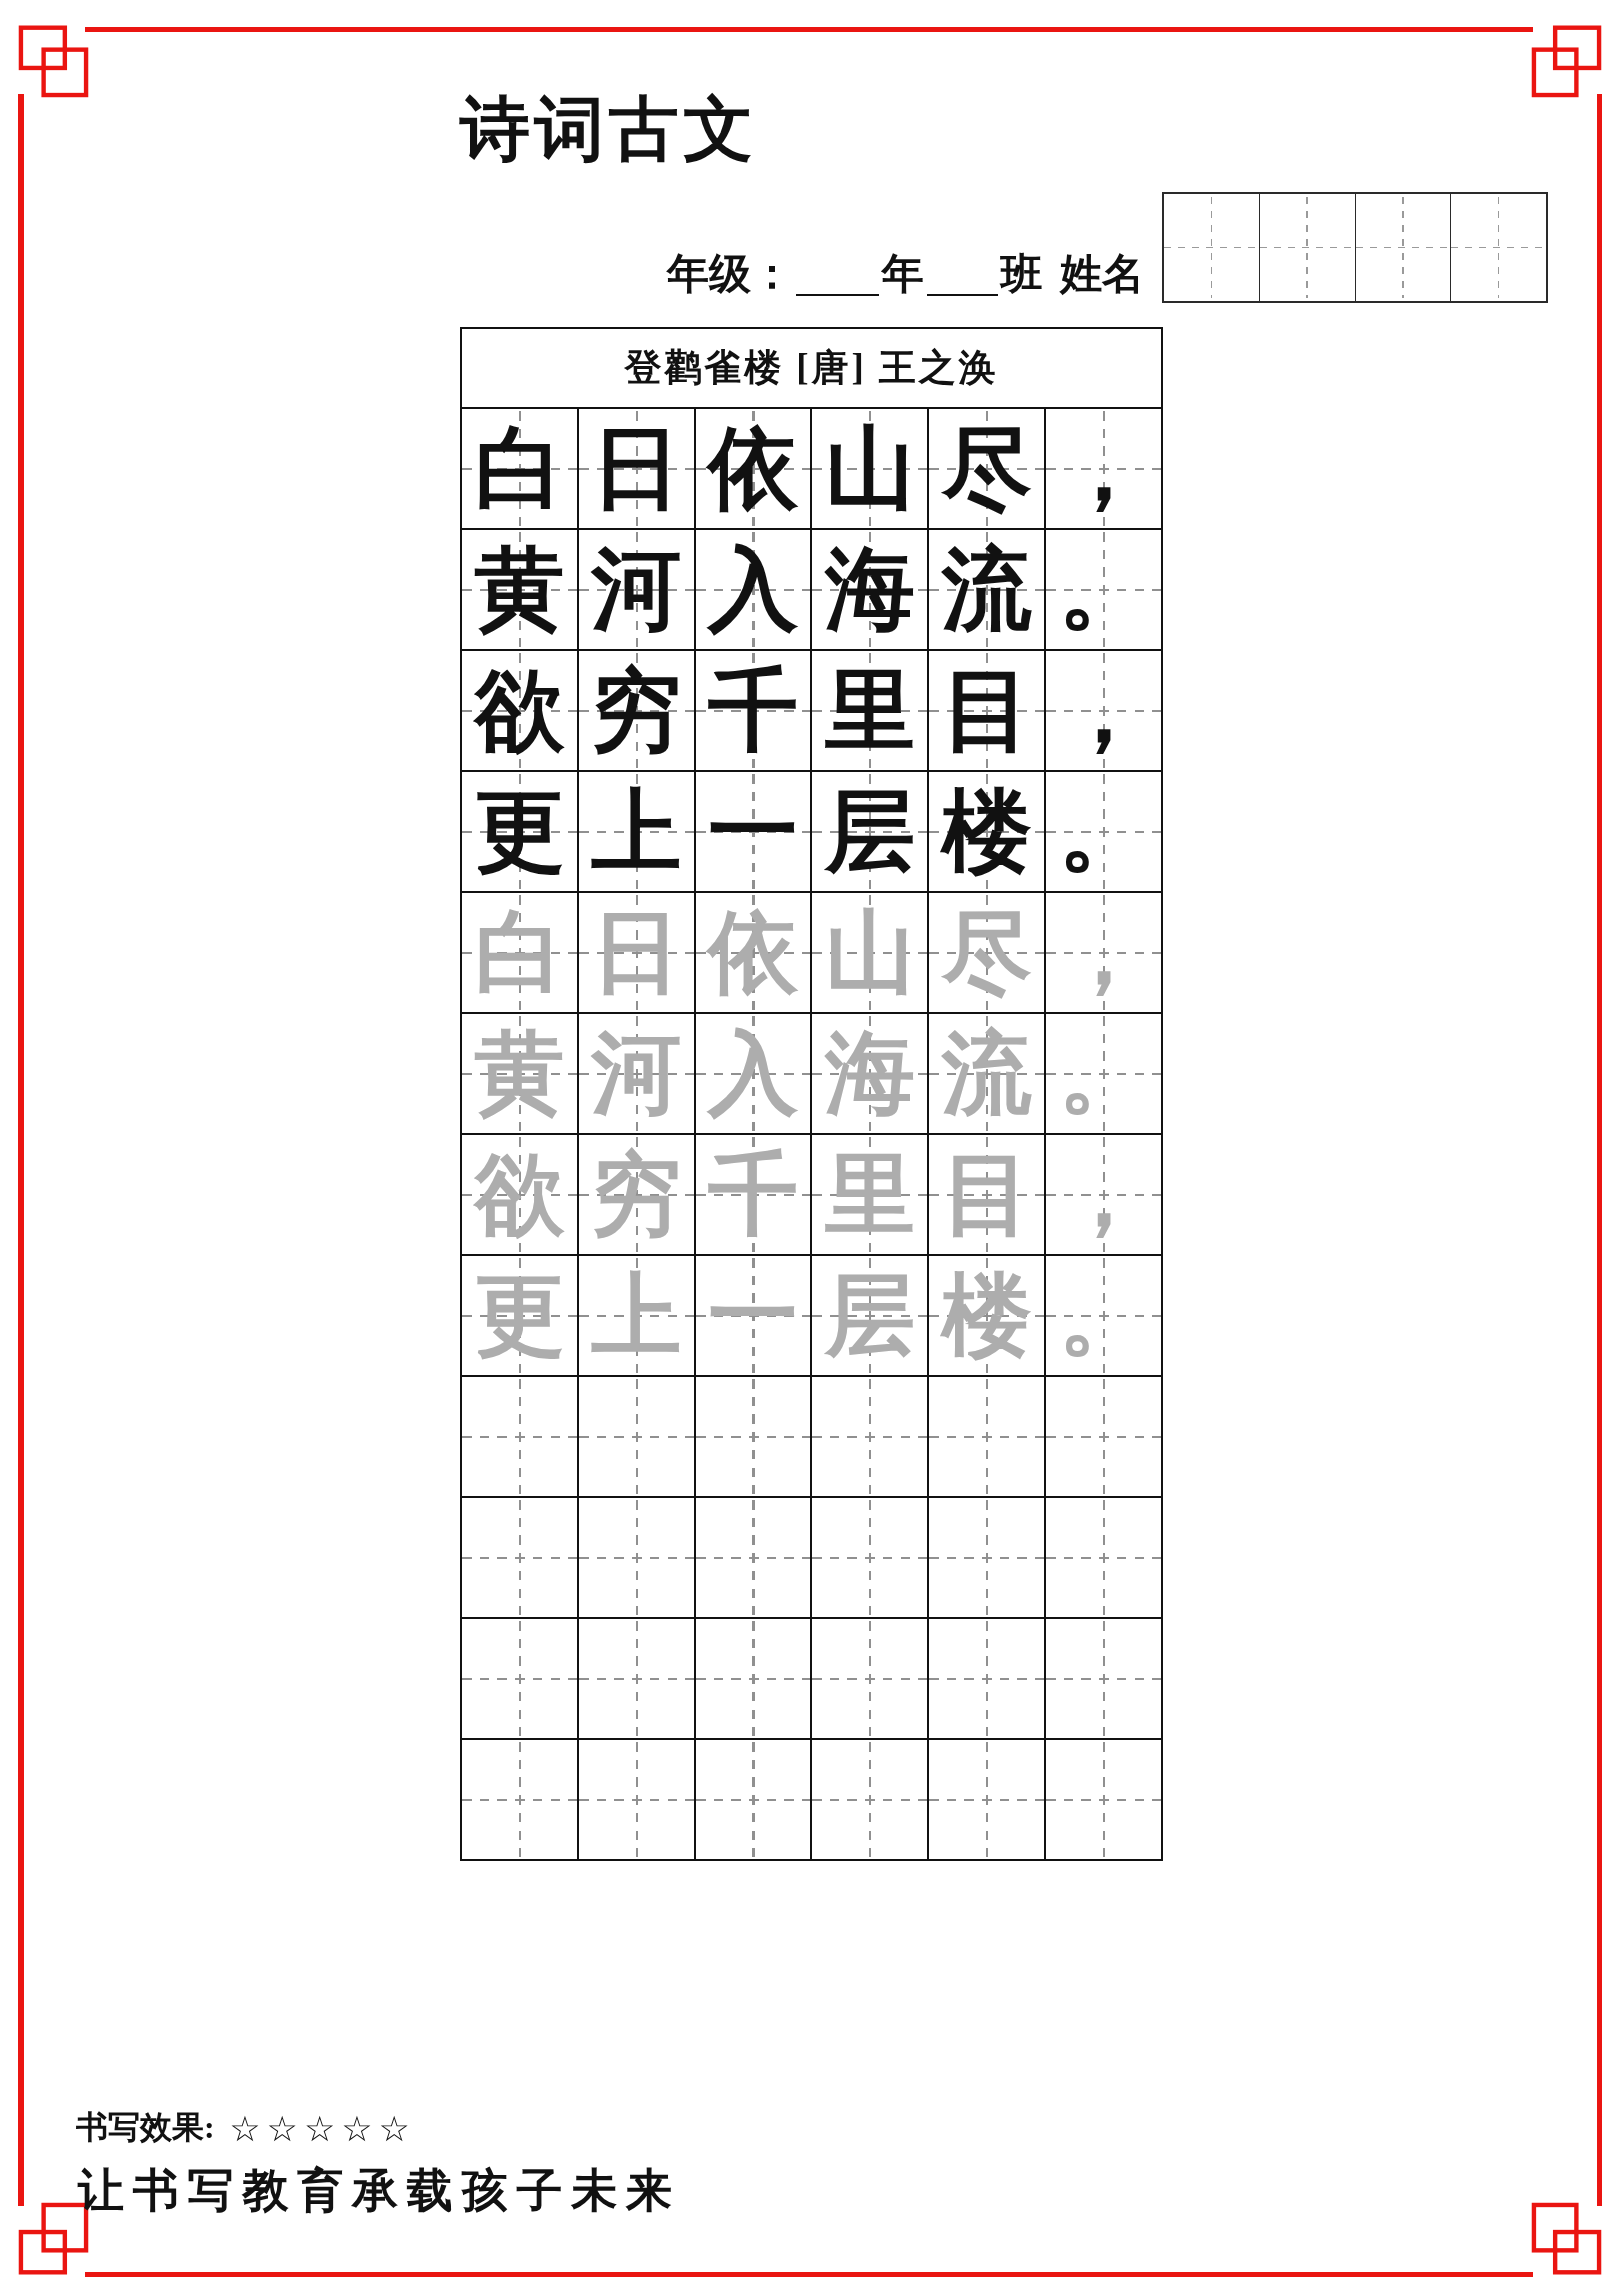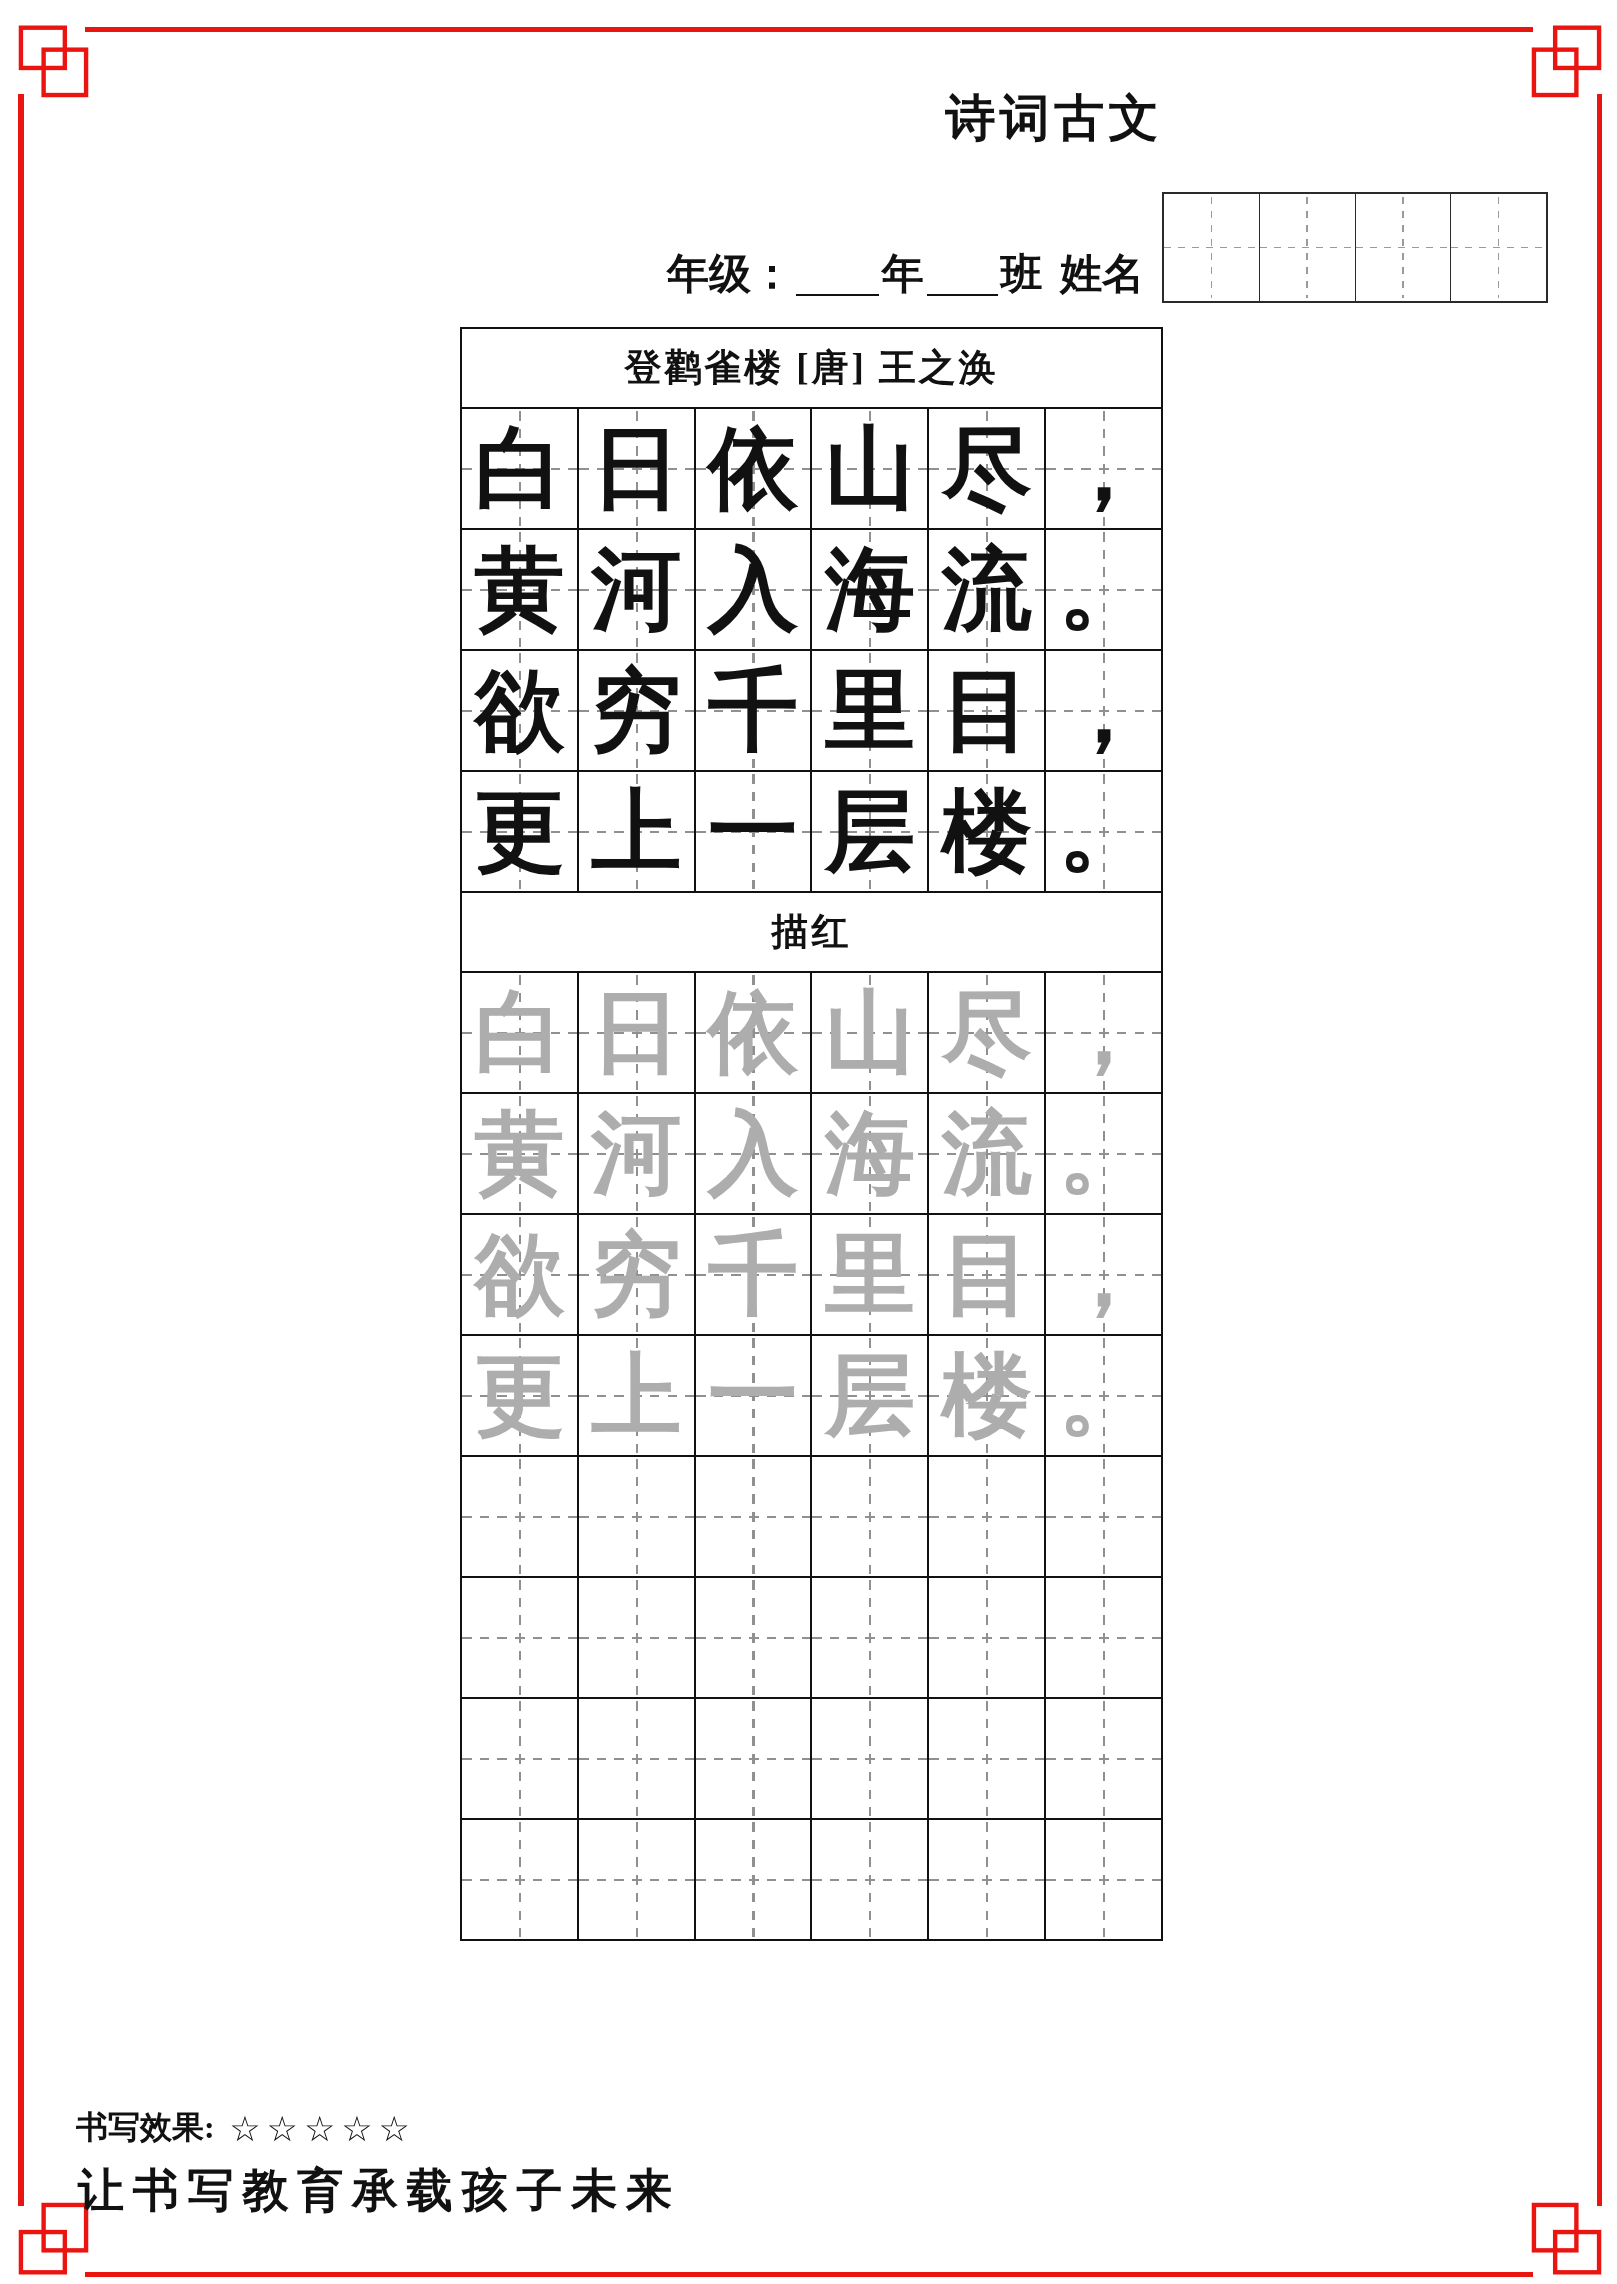--- a/index.html
+++ b/index.html
@@ -20,21 +20,21 @@
   .corner{position:absolute;width:71px;height:74px;}
   .corner svg{display:block;width:100%;height:100%;}
   .c-tl{left:18.4px;top:24px;}
   .c-tr{left:1531px;top:24px;transform:scaleX(-1);}
   .c-bl{left:18.4px;top:2202px;transform:scaleY(-1);}
   .c-br{left:1531px;top:2202px;transform:scale(-1,-1);}
 
   
   .page-title{
     position:absolute;left:460px;top:88px;width:703px;
-    text-align:right;font-size:50px;font-weight:700;
+    text-align:left;font-size:70px;font-weight:700;
     letter-spacing:4.4px;line-height:1.2;
   }
   .form-line{
     position:absolute;left:667px;top:243px;height:59px;
     display:flex;align-items:flex-end;font-size:42px;font-weight:600;
     line-height:1.3;
   }
   .blank{
     display:inline-block;border-bottom:2.9px solid #111;
     margin:0 2.9px 5.9px 2.9px;height:7.4px;
@@ -228,21 +228,20 @@
         <span class="glyph">层</span>
       </div>
     <div class="cell">
         <span class="glyph">楼</span>
       </div>
     <div class="cell">
         <span class="glyph">。</span>
       </div>
   </div>
 
-  <div class="section-header">描红</div>
 
   <div class="grid-row trace">
     <div class="cell">
         <span class="glyph">白</span>
       </div>
     <div class="cell">
         <span class="glyph">日</span>
       </div>
     <div class="cell">
         <span class="glyph">依</span>

